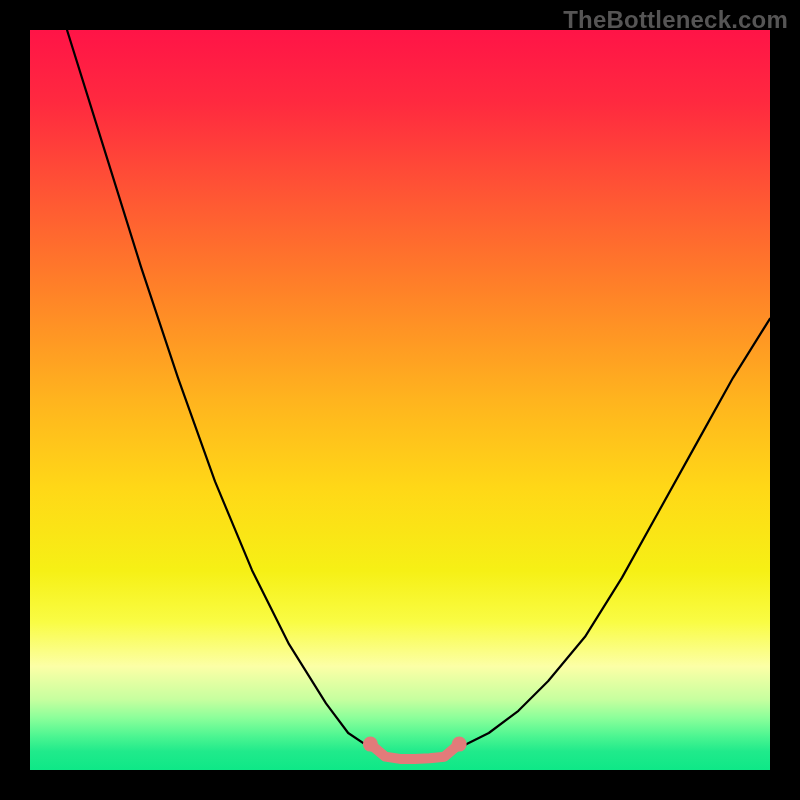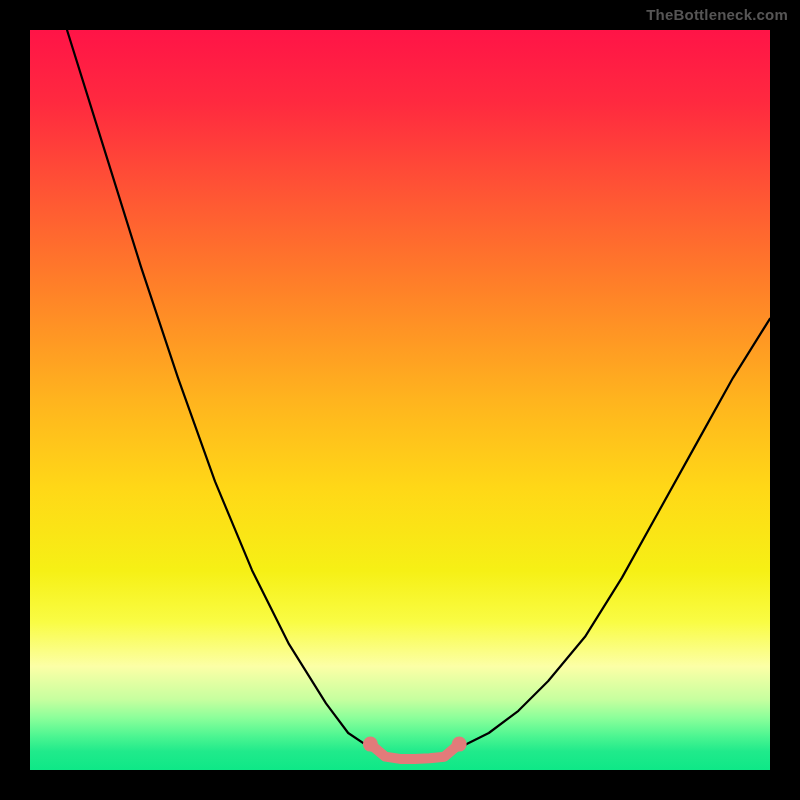--- a/index.html
+++ b/index.html
@@ -15,21 +15,21 @@
     left: 30px;
     top: 30px;
     width: 740px;
     height: 740px;
   }
   .watermark {
     position: absolute;
     top: 6px;
     right: 12px;
     font-family: Arial, Helvetica, sans-serif;
-    font-size: 15px;
+    font-size: 24px;
     font-weight: 600;
     color: #565555;
     letter-spacing: 0.2px;
   }
   svg { display: block; }
 </style>
 </head>
 <body>
 
 <div class="chart-wrap">

